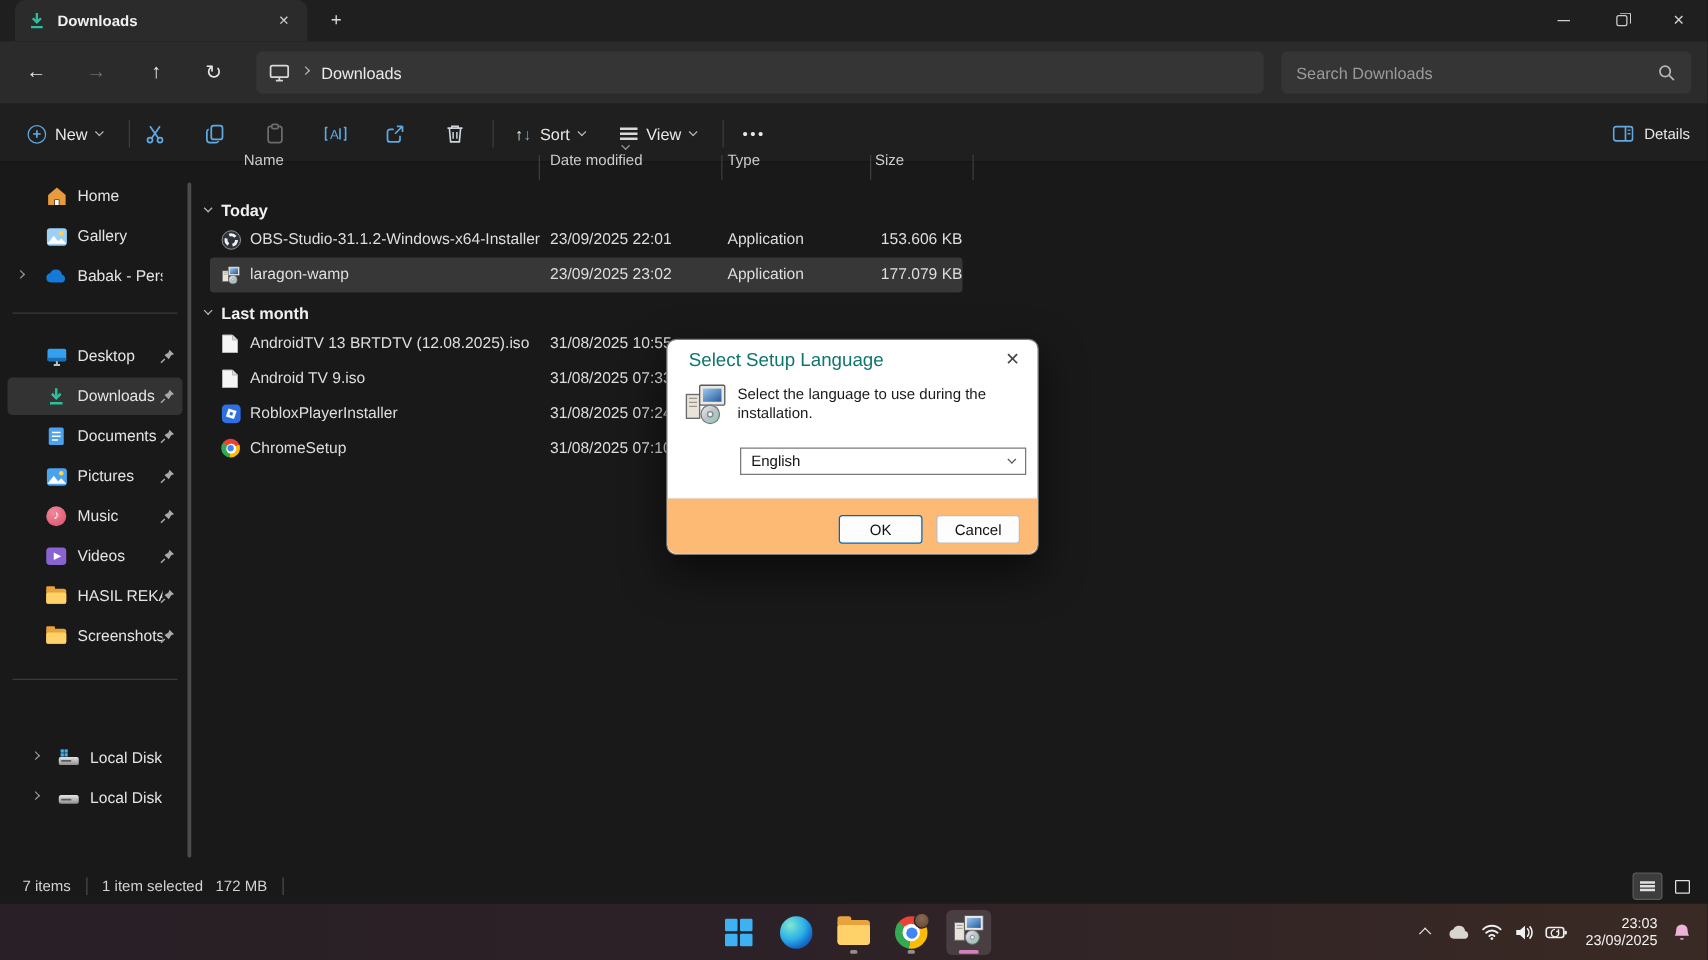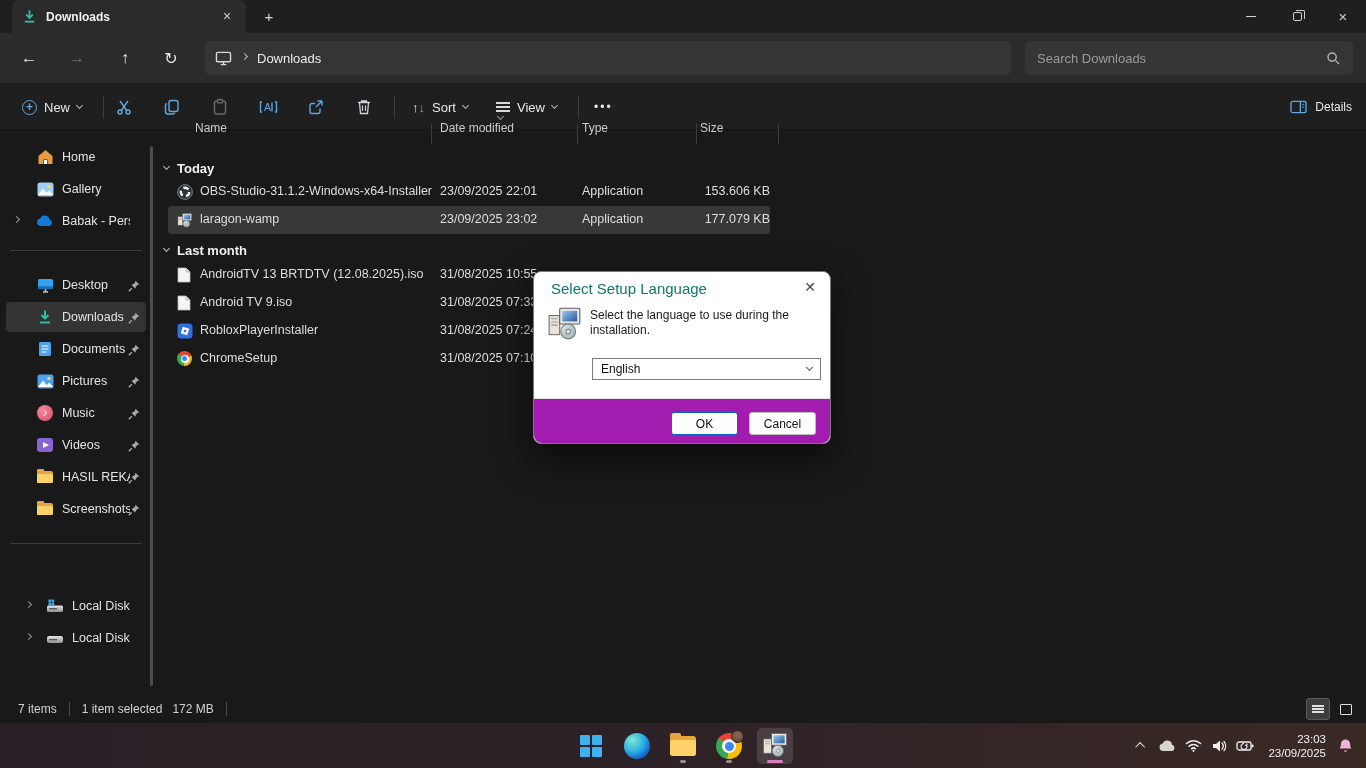--- a/index.html
+++ b/index.html
@@ -93,21 +93,21 @@
   .dialog { position:absolute; left:533px; top:271px; width:298px; height:173px; background:#ffffff;
     border:1px solid #7a7a7a; border-radius:8px; box-shadow:0 14px 34px rgba(0,0,0,0.6); z-index:50; }
   .dlg-title { position:absolute; left:17px; top:8px; color:#0f766e; font-size:15px; }
   .dlg-close { position:absolute; right:8px; top:4px; width:24px; height:22px; color:#444; font-size:14px;
     display:flex; align-items:center; justify-content:center; border-radius:4px; }
   .dlg-msg { position:absolute; left:56px; top:36px; width:225px; color:#1a1a1a; font-size:12px; line-height:15px; }
   .dlg-icon { position:absolute; left:13px; top:33px; width:36px; height:36px; }
   .dlg-select { position:absolute; left:58px; top:86px; width:229px; height:22px; background:#ffffff;
     border:1px solid #7a7a7a; display:flex; align-items:center; padding:0 8px; color:#111; font-size:12px; }
   .dlg-select .chev { border-color:#555; margin-left:auto; }
-  .dlg-footer { position:absolute; left:0; top:126px; width:296px; height:45px; background:#a21caf;
+  .dlg-footer { position:absolute; left:0; top:126px; width:296px; height:45px; background:#fdba74;
     border-top:1px solid #e2e2e2; border-radius:0 0 8px 8px; }
   .dlg-btn { position:absolute; top:13px; width:67px; height:23px; background:#fdfdfd; border:1px solid #bdbdbd;
     border-radius:3px; color:#111; font-size:12px; display:flex; align-items:center; justify-content:center; }
   .dlg-btn.primary { border:1.5px solid #0067c0; }
 
   
   .taskbar { position:absolute; left:0; top:723px; width:1366px; height:61px;
     background:linear-gradient(90deg,#282026 0%,#2c2127 45%,#3a2a24 100%); }
   .tb-app { position:absolute; top:5px; width:36px; height:36px; display:flex; align-items:center; justify-content:center; border-radius:5px; }
   .tb-app.active { background:rgba(255,255,255,0.13); }

